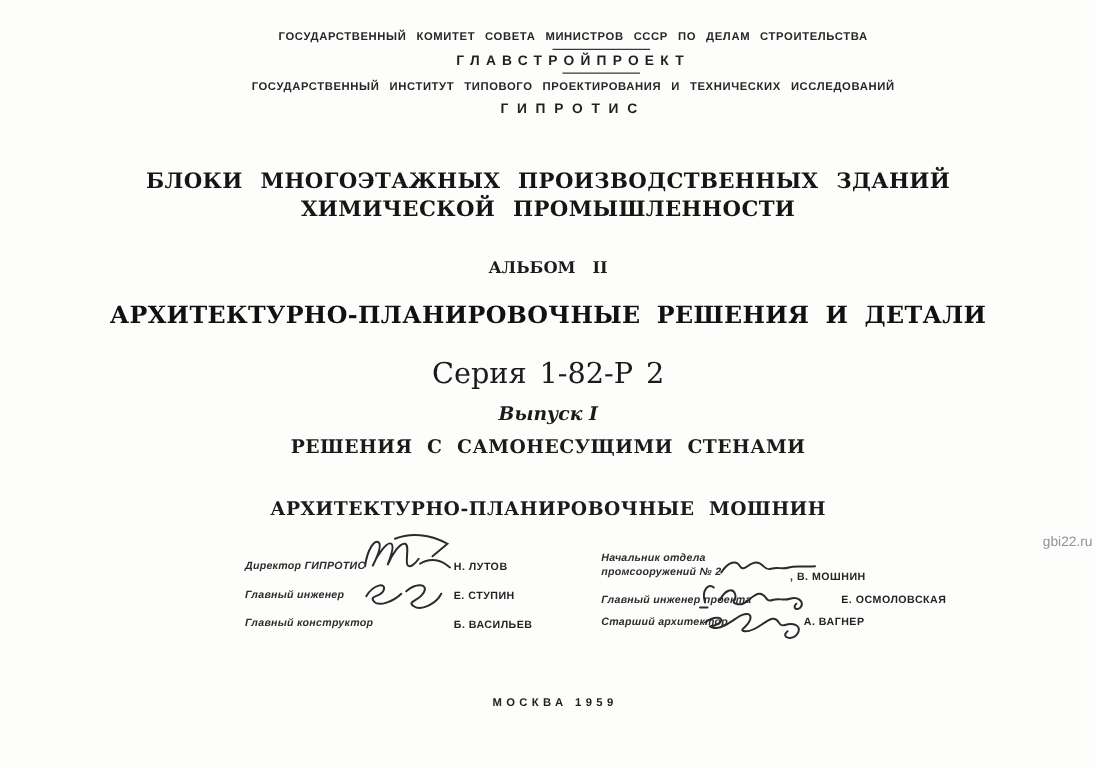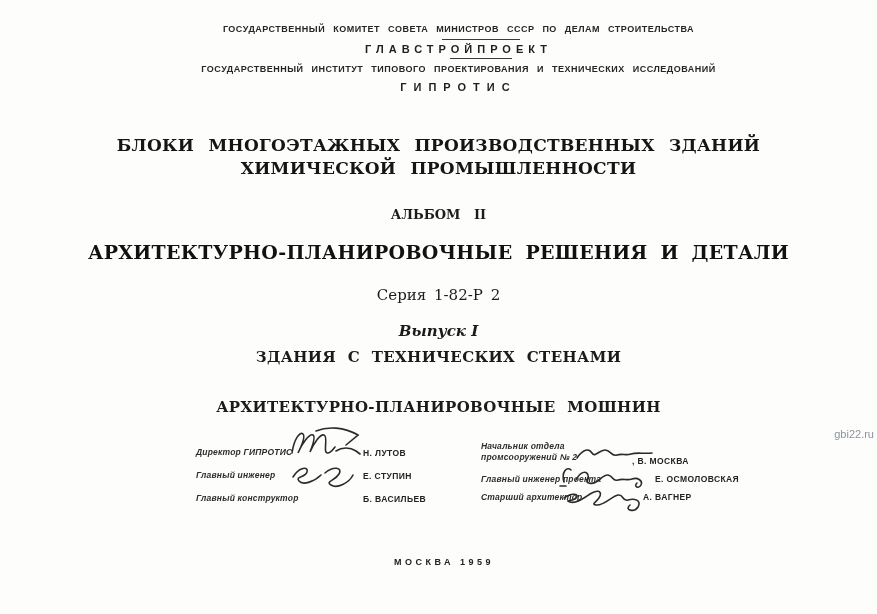--- a/index.html
+++ b/index.html
@@ -12,21 +12,21 @@
   .hdr-off { left:40px; width:837px; }
 
   .h-small { font-weight:bold; font-size:9px; letter-spacing:0.5px; word-spacing:5px; color:#262626; }
   .h-org   { font-weight:bold; font-size:11px; letter-spacing:5px; color:#1f1f1f; }
   .rule    { position:absolute; height:0; border-top:1.6px solid #3a3a3a; }
 
   .serif   { font-family:"DejaVu Serif", serif; }
   .t-main  { font-weight:bold; font-size:17px; letter-spacing:0.3px; word-spacing:8px; color:#151515; }
   .t-album { font-weight:bold; font-size:13px; word-spacing:9px; }
   .t-sub   { font-weight:bold; font-size:19px; letter-spacing:0.3px; word-spacing:6px; color:#111; }
-  .t-series{ font-size:15px; word-spacing:3px; }
+  .t-series{ font-size:23px; word-spacing:3px; }
   .t-issue { font-weight:bold; font-style:italic; font-size:15px; }
   .t-med   { font-weight:bold; font-size:15px; word-spacing:6px; letter-spacing:0.4px; }
   .t-razdel{ font-weight:bold; font-size:13.5px; word-spacing:3px; }
 
   .sig-label { position:absolute; font-style:italic; font-weight:bold; font-size:8.5px; color:#2c2c2c; letter-spacing:0.2px; white-space:nowrap; }
   .sig-name  { position:absolute; font-weight:bold; font-size:8.5px; letter-spacing:0.4px; color:#242424; white-space:nowrap; }
   .sig-svg   { position:absolute; }
   .sig-svg path { fill:none; stroke:#2b2b2b; stroke-width:1.6; stroke-linecap:round; }
 
   .footer    { font-weight:bold; font-size:9px; letter-spacing:3.5px; color:#222; }
@@ -47,21 +47,21 @@
   <div class="cline serif t-main" style="top:135px">БЛОКИ МНОГОЭТАЖНЫХ ПРОИЗВОДСТВЕННЫХ ЗДАНИЙ</div>
   <div class="cline serif t-main" style="top:158px">ХИМИЧЕСКОЙ ПРОМЫШЛЕННОСТИ</div>
 
   <div class="cline serif t-album" style="top:207px">АЛЬБОМ II</div>
 
   <div class="cline serif t-sub" style="top:241px">АРХИТЕКТУРНО-ПЛАНИРОВОЧНЫЕ РЕШЕНИЯ И ДЕТАЛИ</div>
 
   <div class="cline serif t-series" style="top:286px">Серия 1-82-Р 2</div>
 
   <div class="cline serif t-issue" style="top:322px">Выпуск I</div>
-  <div class="cline serif t-med" style="top:348px">ЗДАНИЯ С ТЕХНИЧЕСКИХ СТЕНАМИ</div>
+  <div class="cline serif t-med" style="top:348px">РЕШЕНИЯ С САМОНЕСУЩИМИ СТЕНАМИ</div>
   <div class="cline serif t-med" style="top:398px">АРХИТЕКТУРНО-ПЛАНИРОВОЧНЫЕ МОШНИН</div>
 
   <div>
     <div class="sig-label" style="left:196px; top:447px">Директор ГИПРОТИС</div>
     <div class="sig-label" style="left:196px; top:470px">Главный инженер</div>
     <div class="sig-label" style="left:196px; top:493px">Главный конструктор</div>
 
     <svg class="sig-svg" style="left:286px; top:425px" width="78" height="38" viewBox="0 0 78 38">
       <path d="M6 28 C8 14 14 6 17 9 C20 12 14 24 12 28 C16 18 24 8 27 10 C30 12 26 22 24 27 C28 18 34 9 38 10 C42 11 38 24 40 27 C42 30 46 26 49 22"></path>
       <path d="M30 6 C42 1 58 2 72 10 L60 20"></path>
@@ -88,22 +88,22 @@
     </svg>
     <svg class="sig-svg" style="left:556px; top:464px" width="92" height="26" viewBox="0 0 92 26">
       <path d="M8 18 C5 8 11 2 15 6"></path>
       <path d="M4 22 L10 22"></path>
       <path d="M20 16 C24 8 30 6 32 11 C34 16 28 18 33 19 C41 22 46 10 52 11 C58 12 56 18 62 16 C68 14 70 17 76 15 C82 13 87 17 85 21 C83 25 77 23 81 19"></path>
     </svg>
     <svg class="sig-svg" style="left:560px; top:482px" width="95" height="30" viewBox="0 0 95 30">
       <path d="M4 16 C12 10 20 12 16 16 C12 20 4 18 10 20 C16 22 24 16 30 12 C36 8 42 8 40 14 C38 20 30 22 36 23 C44 24 52 14 58 13 C64 12 62 20 68 18 C74 16 82 18 78 25 C74 31 64 28 70 23"></path>
     </svg>
 
-    <div class="sig-name" style="left:632px; top:456px">, В. МОСКВА</div>
-    <div class="sig-name" style="left:655px; top:474px">Е. ОСМОЛОВСКАЯ</div>
+    <div class="sig-name" style="left:632px; top:456px">, В. МОШНИН</div>
+    <div class="sig-name" style="left:673px; top:474px">Е. ОСМОЛОВСКАЯ</div>
     <div class="sig-name" style="left:643px; top:492px">А. ВАГНЕР</div>
   </div>
 
   <div class="cline footer" style="top:557px; left:10px; width:868px">МОСКВА 1959</div>
 
   <div class="watermark">gbi22.ru</div>
 
 </div>
 
 </body></html>

